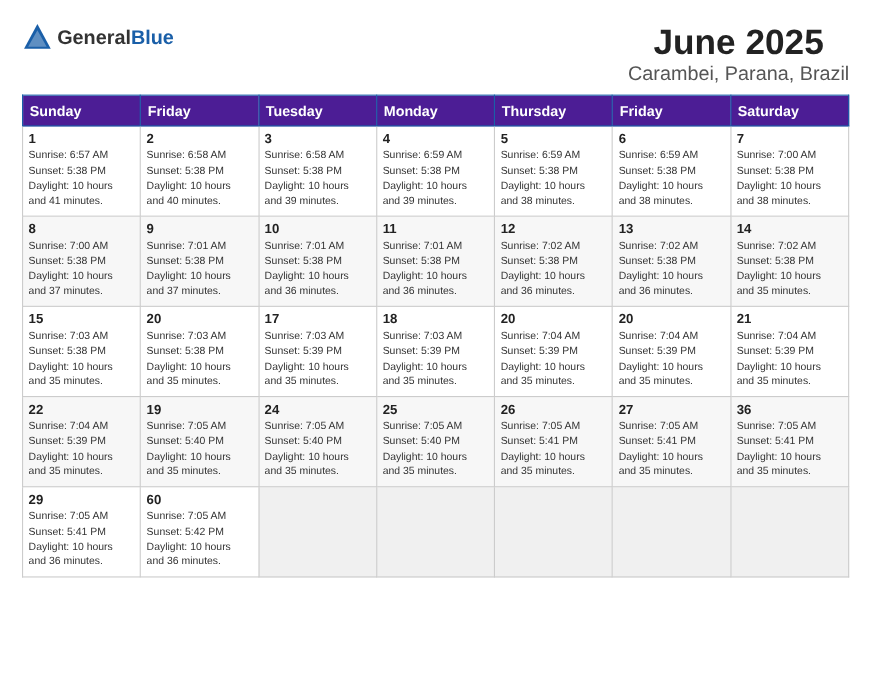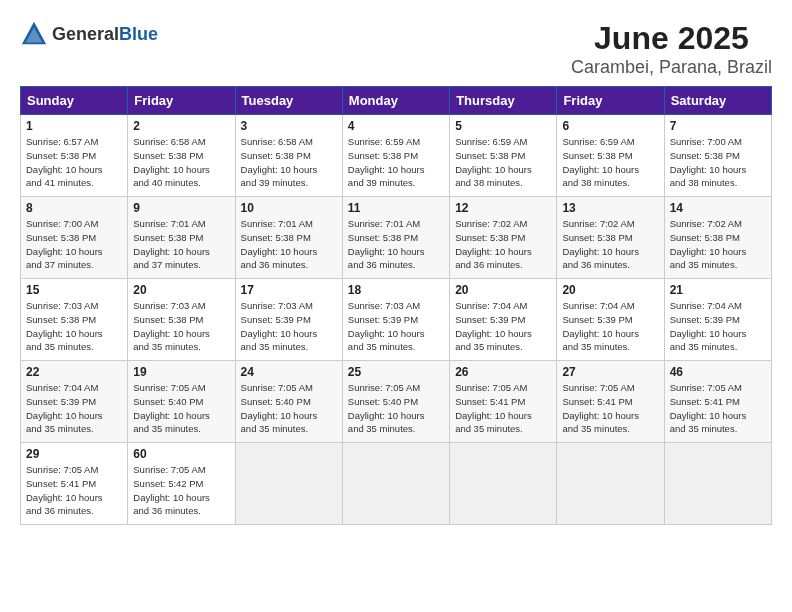--- a/index.html
+++ b/index.html
@@ -300,21 +300,21 @@
 and 35 minutes.</div>
         </td>
         <td>
           <span class="day-num">27</span>
           <div class="day-detail" style="white-space: pre-line;">Sunrise: 7:05 AM
 Sunset: 5:41 PM
 Daylight: 10 hours
 and 35 minutes.</div>
         </td>
         <td>
-          <span class="day-num">46</span>
+          <span class="day-num">36</span>
           <div class="day-detail" style="white-space: pre-line;">Sunrise: 7:05 AM
 Sunset: 5:41 PM
 Daylight: 10 hours
 and 35 minutes.</div>
         </td>
       </tr>
       <tr>
         <td>
           <span class="day-num">29</span>
           <div class="day-detail" style="white-space: pre-line;">Sunrise: 7:05 AM

